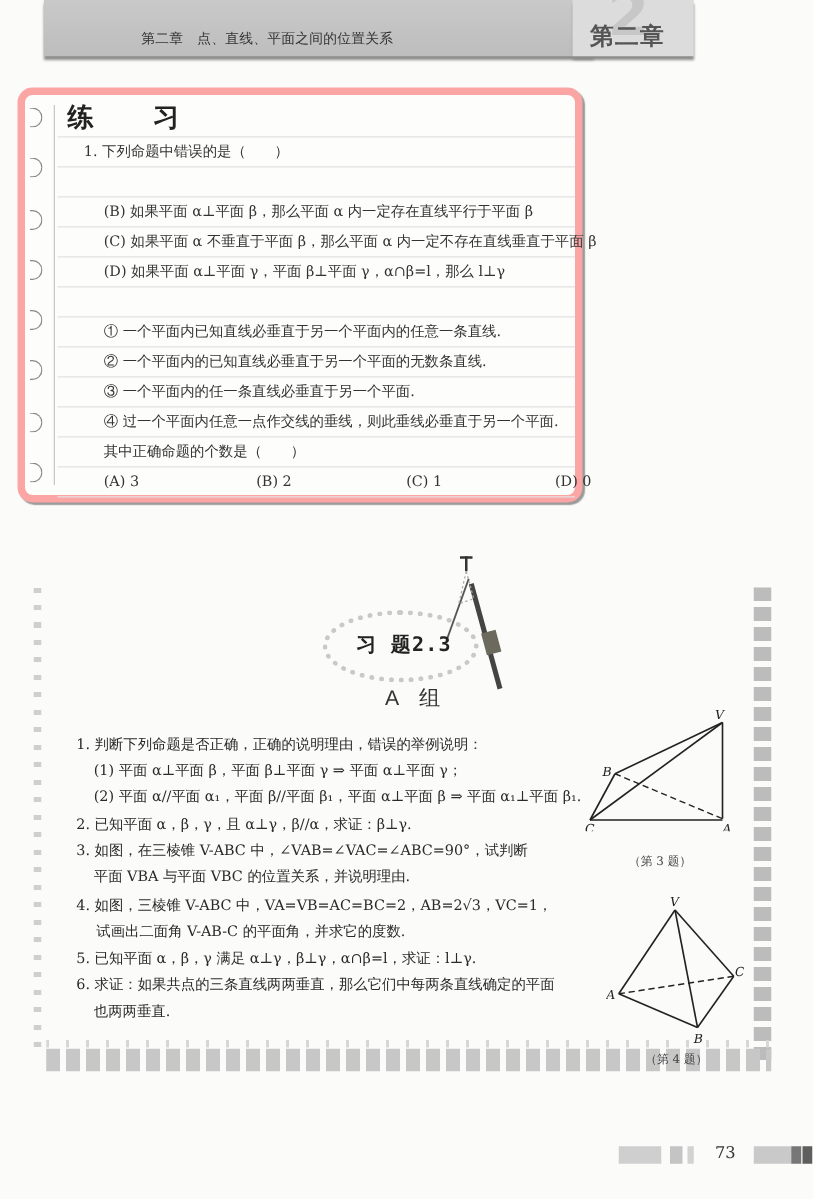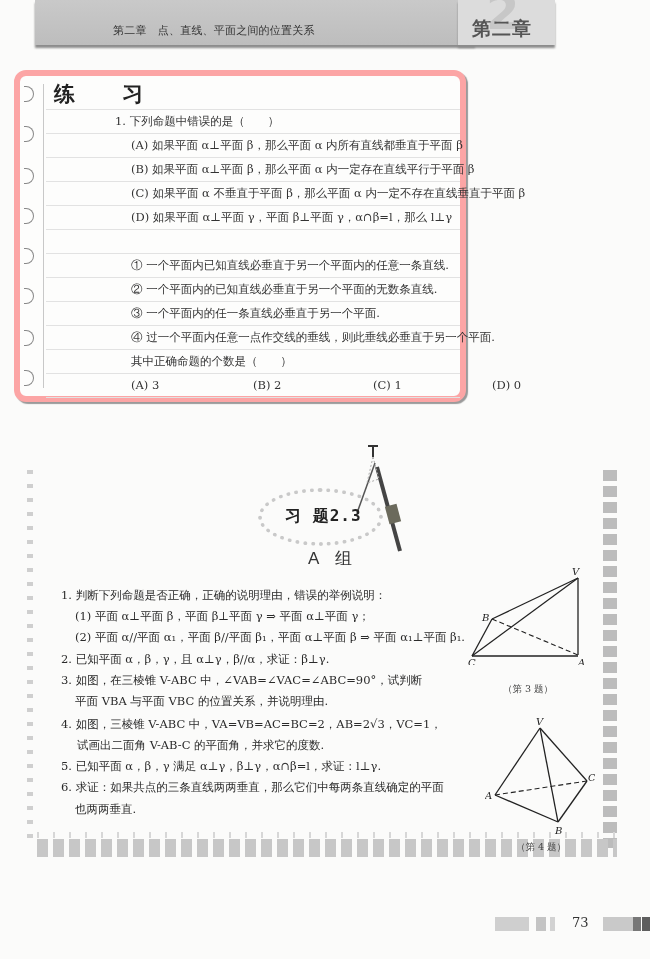--- a/index.html
+++ b/index.html
@@ -40,21 +40,21 @@
     }
     .ring {
       position: absolute; left: 4px; width: 10px; height: 16px;
       border: 1.5px solid #888; border-left: none; border-radius: 0 9px 9px 0;
     }
     .card-title {
       position: absolute; left: 34px; top: 4px; font-size: 21px; font-weight: bold;
       letter-spacing: 20px; color: #222; font-family: "DejaVu Sans", sans-serif;
     }
     .rule { position: absolute; left: 26px; right: 0px; height: 1px; background: #e2e2e2; }
-    .line { position: absolute; font-size: 11.5px; white-space: nowrap; color: #333; margin-left: 48px; }
+    .line { position: absolute; font-size: 11.5px; white-space: nowrap; color: #333; }
 
     
     .exset {
       position: absolute; left: 27px; top: 470px; width: 590px; height: 378px;
     }
     .dots-left { position: absolute; left: 0; top: 0; width: 6px; height: 378px;
       background: repeating-linear-gradient(180deg, #cfcfcf 0 4px, transparent 4px 14px); }
     .dots-right { position: absolute; left: 576px; top: 0; width: 14px; height: 378px;
       background: repeating-linear-gradient(180deg, #bcbcbc 0 11px, transparent 11px 16px); }
     .dots-bottom { position: absolute; left: 10px; top: 369px; width: 580px; height: 18px;
@@ -114,21 +114,20 @@
   <div class="rule" style="top:153px"></div>
   <div class="rule" style="top:177px"></div>
   <div class="rule" style="top:201px"></div>
   <div class="rule" style="top:225px"></div>
   <div class="rule" style="top:249px"></div>
   <div class="rule" style="top:273px"></div>
   <div class="rule" style="top:297px"></div>
   <div class="rule" style="top:321px"></div>
 
   <div class="line" style="left:47px;top:38px">1. 下列命题中错误的是（　　）</div>
-  <div class="line" style="left:63px;top:62px">(A) 如果平面 α⊥平面 β，那么平面 α 内所有直线都垂直于平面 β</div>
   <div class="line" style="left:63px;top:86px">(B) 如果平面 α⊥平面 β，那么平面 α 内一定存在直线平行于平面 β</div>
   <div class="line" style="left:63px;top:110px">(C) 如果平面 α 不垂直于平面 β，那么平面 α 内一定不存在直线垂直于平面 β</div>
   <div class="line" style="left:63px;top:134px">(D) 如果平面 α⊥平面 γ，平面 β⊥平面 γ，α∩β=l，那么 l⊥γ</div>
 
   <div class="line" style="left:63px;top:182px">① 一个平面内已知直线必垂直于另一个平面内的任意一条直线.</div>
   <div class="line" style="left:63px;top:206px">② 一个平面内的已知直线必垂直于另一个平面的无数条直线.</div>
   <div class="line" style="left:63px;top:254px">④ 过一个平面内任意一点作交线的垂线，则此垂线必垂直于另一个平面.</div>
   <div class="line" style="left:63px;top:230px">③ 一个平面内的任一条直线必垂直于另一个平面.</div>
   <div class="line" style="left:63px;top:278px">其中正确命题的个数是（　　）</div>
   <div class="line" style="left:63px;top:302px">(A) 3</div>

